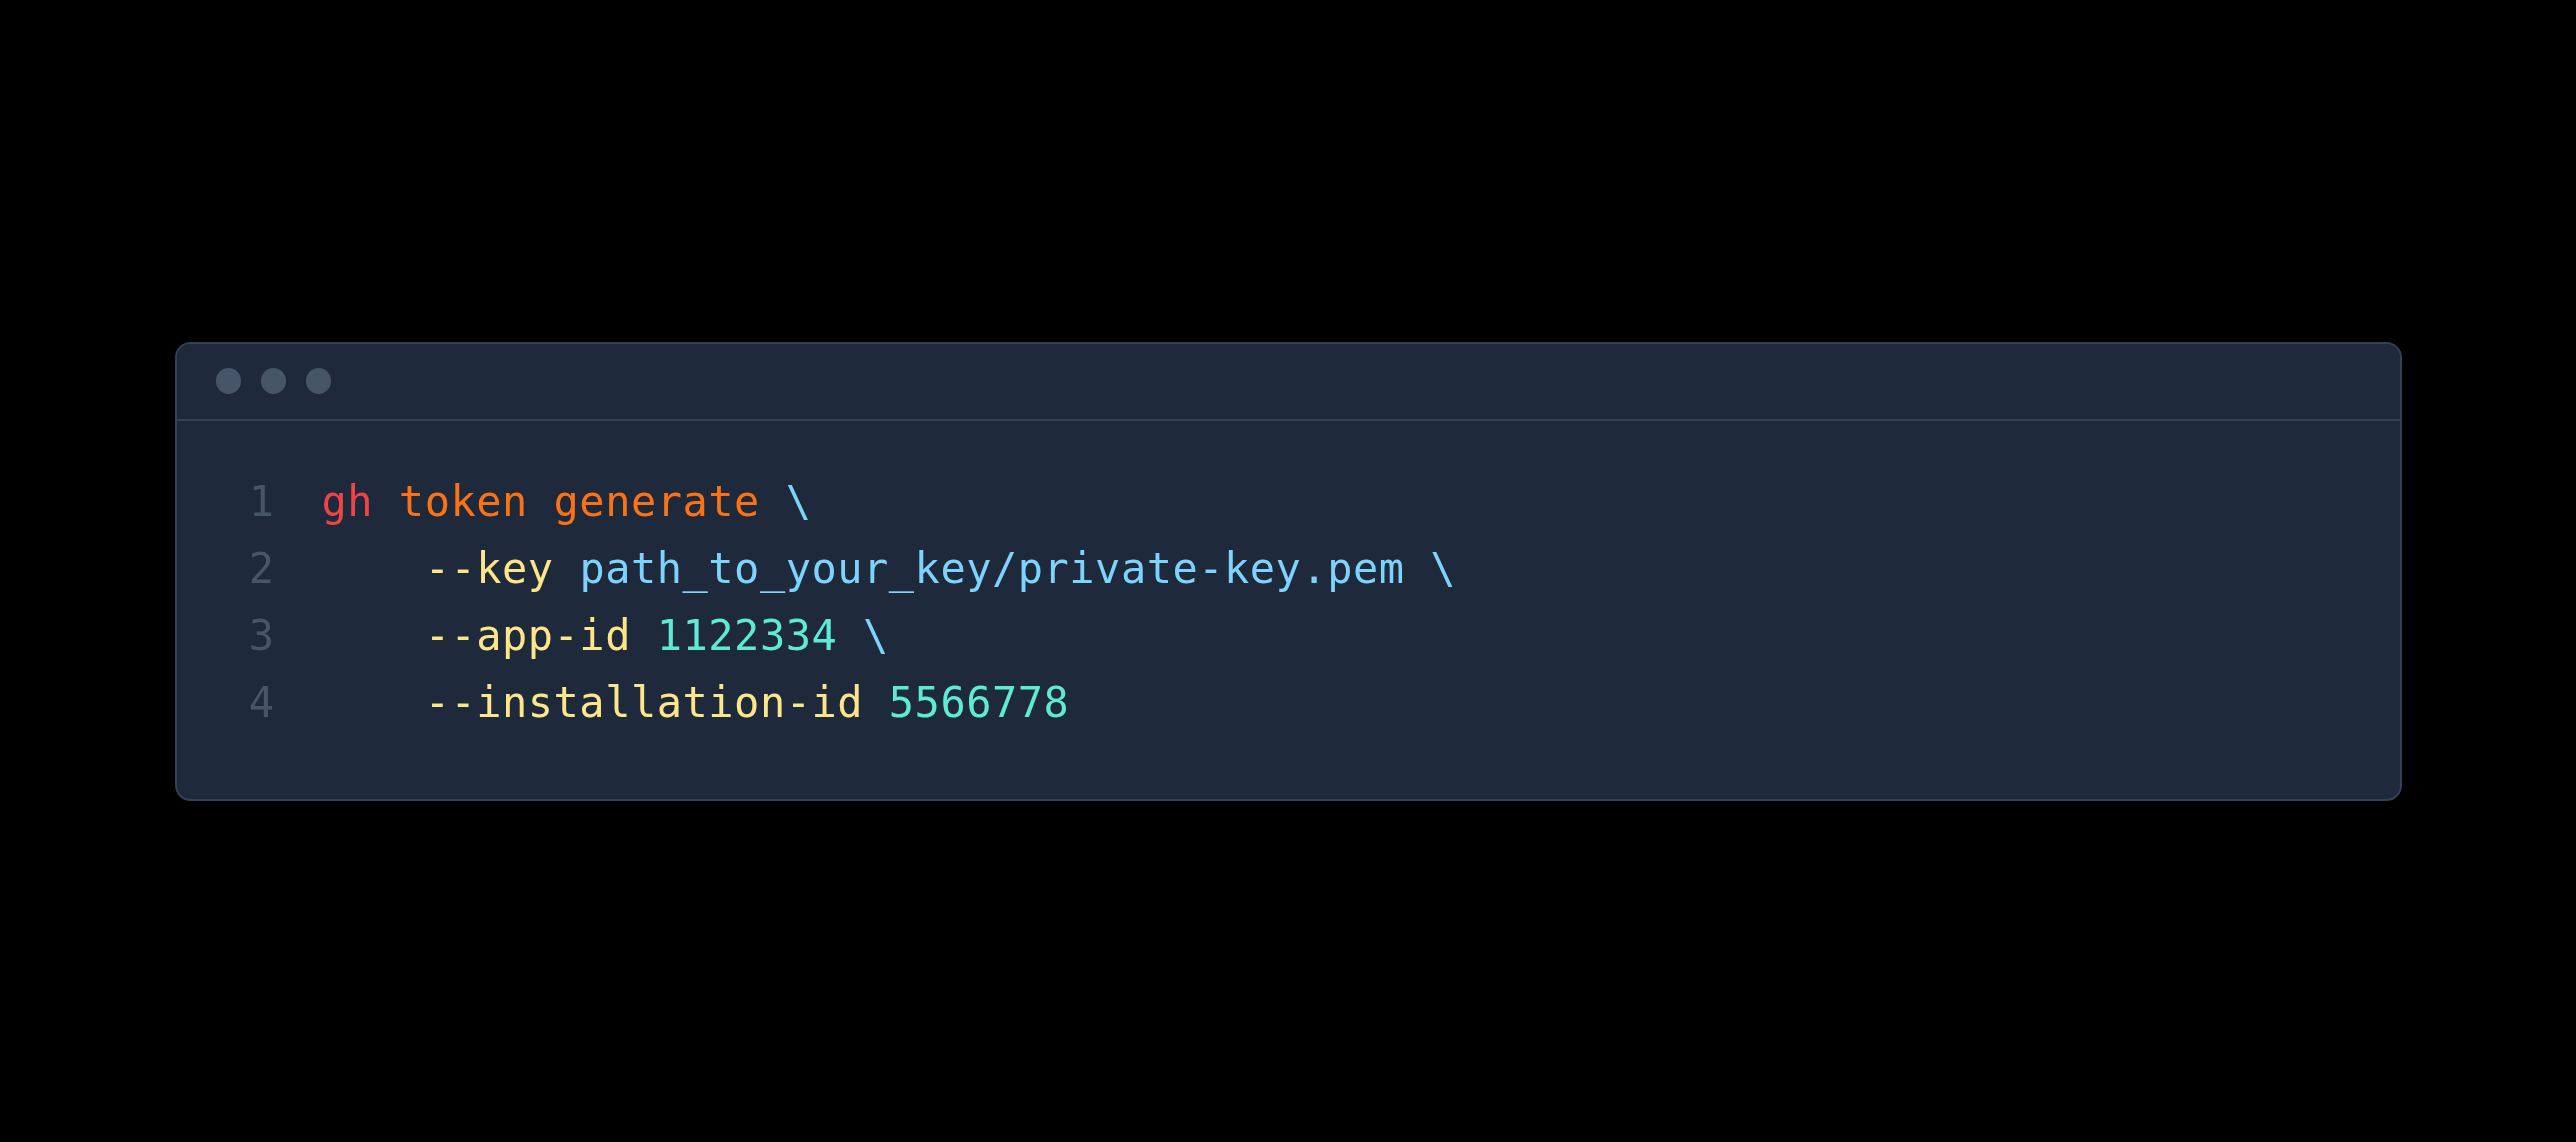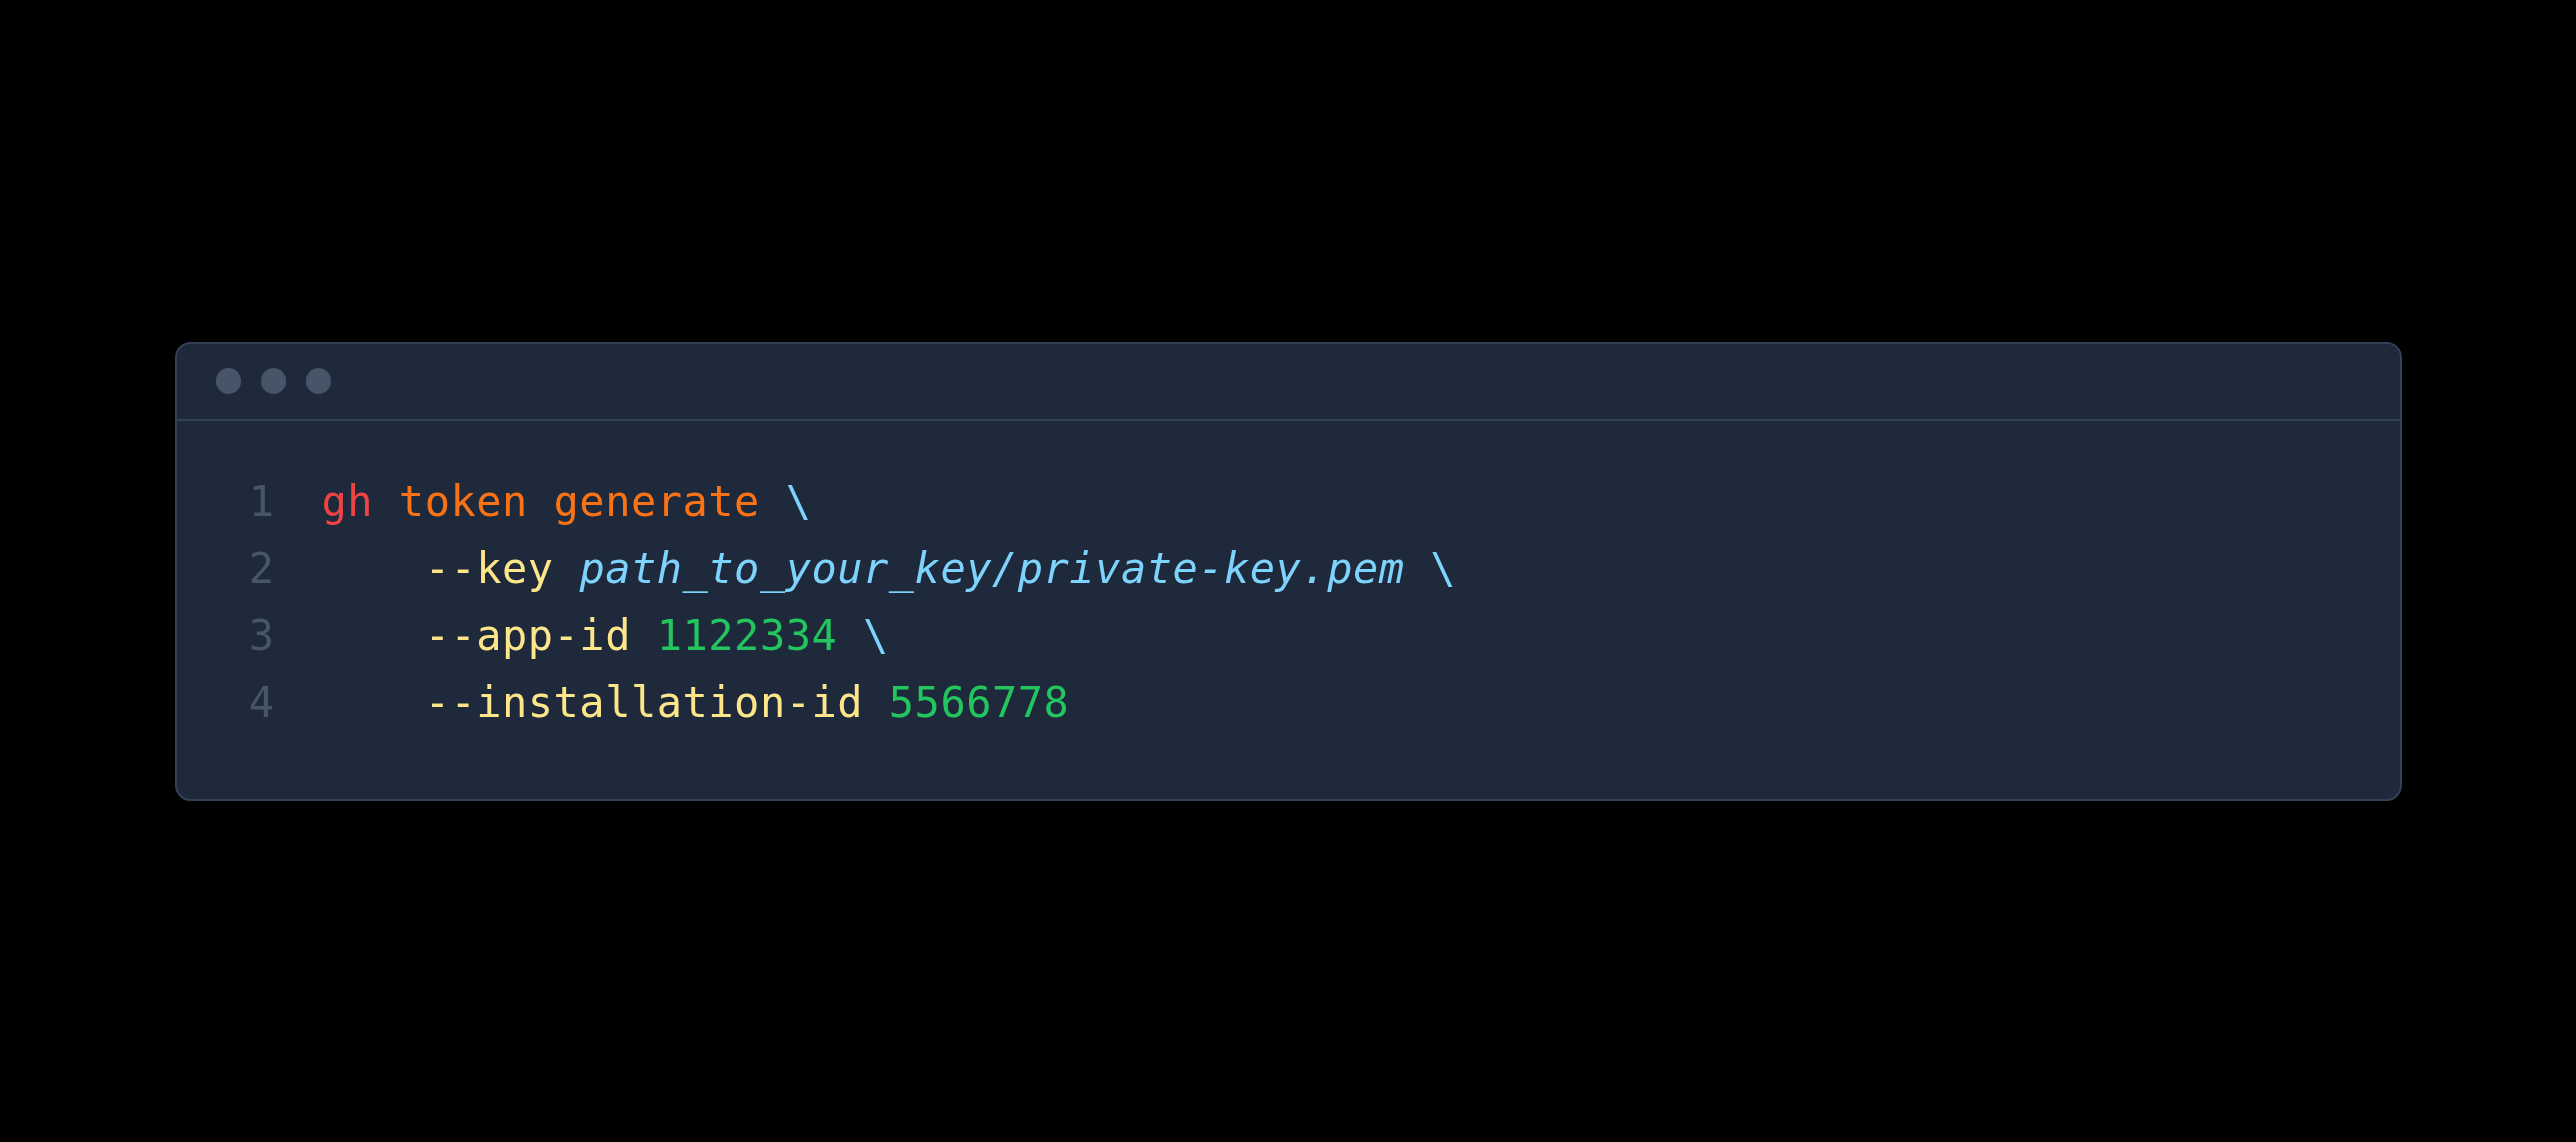--- a/index.html
+++ b/index.html
@@ -65,24 +65,23 @@
     }
     .tok-arg {
       color: #f97316;
     }
     .tok-flag {
       color: #fde68a;
       text-align: center;
     }
     .tok-val {
       color: #7dd3fc;
-      font-style: italic;
     }
     .tok-num {
-      color: #22c55e;
+      color: #5eead4;
     }
     .tok-cont {
       color: #7dd3fc;
     }
     .indent {
       display: inline-block;
     }
   </style>
 </head>
 <body>

